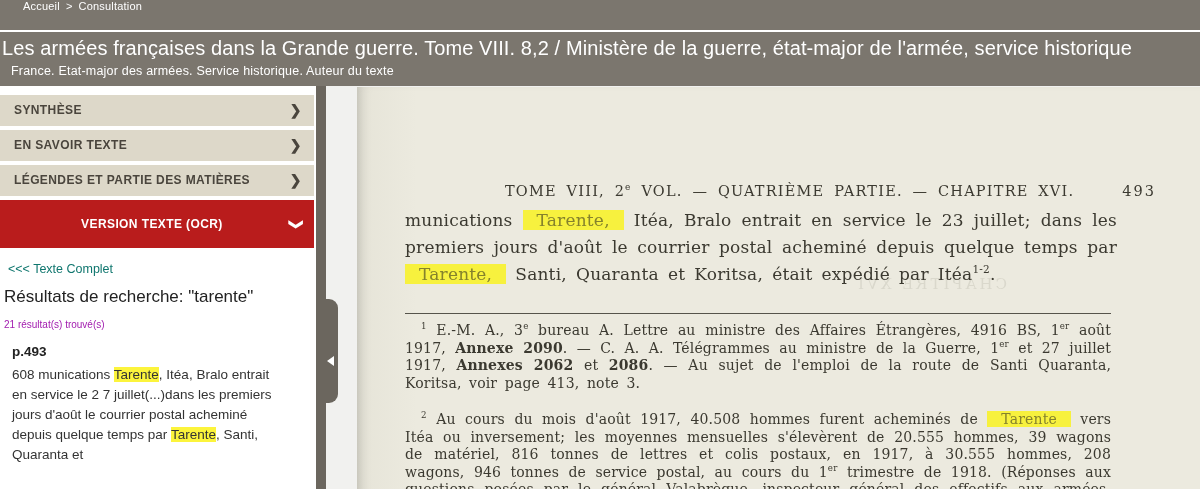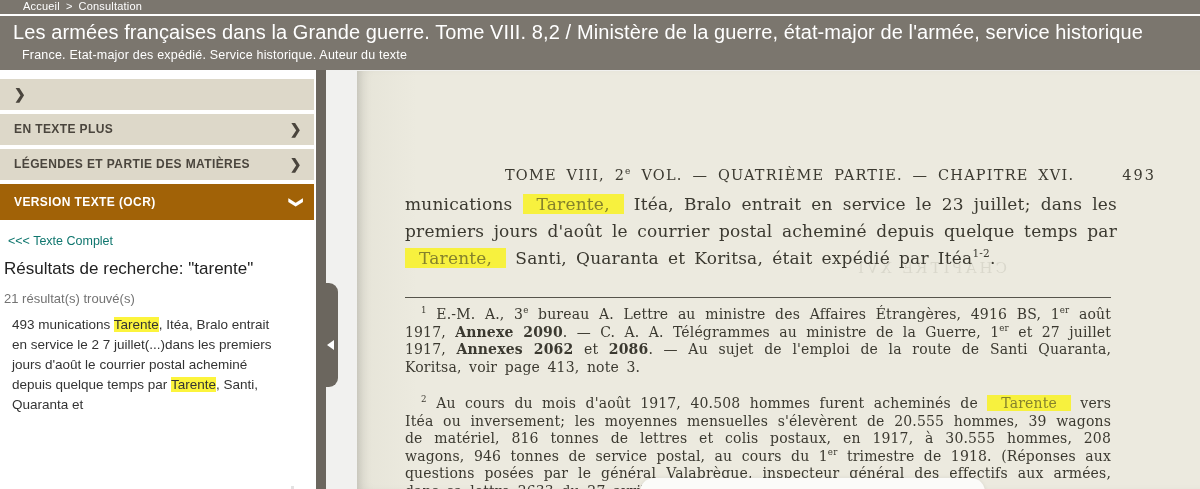--- a/index.html
+++ b/index.html
@@ -1,46 +1,46 @@
 <!DOCTYPE html>
 <html><head>
 <meta charset="utf-8">
 <style>
   * { margin:0; padding:0; box-sizing:border-box; }
   html,body { width:1200px; height:489px; overflow:hidden; }
   body { font-family:"Liberation Sans", sans-serif; background:#ffffff; position:relative; }
 
   
-  .breadcrumb-bar { height:14px; background:#7b766e; color:#fff; font-size:11px;
+  .breadcrumb-bar { height:30px; background:#7b766e; color:#fff; font-size:11px;
     line-height:13px; padding-left:23px; letter-spacing:.2px; }
   .breadcrumb-bar span { cursor:default; }
   .bc-sep { margin:0 6px; }
   .header-divider { height:2px; background:#ffffff; }
-  .title-bar { height:54px; background:#7b766e; color:#fff; padding:5px 10px 0 13px; }
+  .title-bar { height:54px; background:#7b766e; color:#fff; padding:5px 10px 0 2px; }
   .doc-title { font-size:20px; font-weight:400; letter-spacing:.1px; white-space:nowrap; }
   .doc-subtitle { font-size:12.5px; margin-top:4px; padding-left:9px; letter-spacing:.2px; }
 
   
   .body-row { display:flex; height:419px; }
 
   
   .sidebar { width:316px; background:#fff; position:relative; flex:0 0 316px; overflow:hidden; }
   .acc-item { height:31px; line-height:31px; background:#ddd8c9; color:#4a453d;
     font-size:12px; font-weight:700; letter-spacing:.4px; padding:0 12px 0 14px;
     margin:4px 2px 0 0; display:flex; align-items:center; cursor:pointer; }
   .acc-item:first-child { margin-top:9px; }
   .acc-item .acc-label { flex:1; }
   .chev { font-size:14px; font-weight:700; color:#4a453d; }
-  .acc-item.active { background:#a16207; color:#fff; height:36px; }
+  .acc-item.active { background:#b91c1c; color:#fff; height:48px;text-align:center; }
   .acc-item.active .chev { color:#fff; display:inline-block; transform:rotate(90deg); }
 
   .ocr-panel { position:relative; padding:0; }
   .back-link { font-size:12.5px; color:#0f766e; margin:14px 0 0 8px; cursor:pointer; }
   .search-heading { font-size:17px; font-weight:400; color:#222; margin:11px 0 0 4px; }
-  .result-count { font-size:13px; color:#737373; margin:12px 0 8px 4px; }
+  .result-count { font-size:10px; color:#a21caf; margin:12px 0 8px 4px; }
   .results { margin-top:9px; padding-left:12px; width:288px; }
   .result-snippet { font-size:13.5px; line-height:20px; color:#333; width:272px; cursor:pointer; }
   .result-page { font-size:13.5px; font-weight:700; color:#222; margin:14px 0 6px 0; cursor:pointer; }
   .results .hl { background:#fcf43c; }
 
   .sb-scroll-track { position:absolute; left:291px; top:252px; width:3px; height:140px;
     background:#e2e2e2; }
 
   
   .divider { width:10px; flex:0 0 10px; background:#6b665e; position:relative; z-index:5; }
@@ -81,48 +81,50 @@
 <div class="app">
 
   <div class="breadcrumb-bar">
     <span>Accueil</span><span class="bc-sep">&gt;</span><span>Consultation</span>
   </div>
 
   <div class="header-divider"></div>
 
   <div class="title-bar">
     <div class="doc-title">Les armées françaises dans la Grande guerre. Tome VIII. 8,2 / Ministère de la guerre, état-major de l'armée, service historique</div>
-    <div class="doc-subtitle">France. Etat-major des expédié. Service historique. Auteur du texte</div>
+    <div class="doc-subtitle">France. Etat-major des armées. Service historique. Auteur du texte</div>
   </div>
 
   <div class="body-row">
 
     <aside class="sidebar">
       <div class="acc-item">
+        <span class="acc-label">SYNTHÈSE</span>
         <span class="chev">❯</span>
       </div>
       <div class="acc-item">
-        <span class="acc-label">EN TEXTE PLUS</span>
+        <span class="acc-label">EN SAVOIR TEXTE</span>
         <span class="chev">❯</span>
       </div>
       <div class="acc-item">
         <span class="acc-label">LÉGENDES ET PARTIE DES MATIÈRES</span>
         <span class="chev">❯</span>
       </div>
       <div class="acc-item active">
         <span class="acc-label">VERSION TEXTE (OCR)</span>
         <span class="chev">❯</span>
       </div>
 
       <div class="ocr-panel">
         <div class="back-link">&lt;&lt;&lt; Texte Complet</div>
         <div class="search-heading">Résultats de recherche: "tarente"</div>
         <div class="result-count">21 résultat(s) trouvé(s)</div>
         <div class="results">
-          <p class="result-snippet"><span>493 munications </span><span class="hl">Tarente</span><span>, Itéa, Bralo entrait en service le 2 7 juillet(...)dans les premiers jours d'août le courrier postal acheminé depuis quelque temps par </span><span class="hl">Tarente</span><span>, Santi, Quaranta et</span></p>
+          <div class="result-page">p.493</div>
+          <p class="result-snippet"><span>608 munications </span><span class="hl">Tarente</span><span>, Itéa, Bralo entrait en service le 2 7 juillet(...)dans les premiers jours d'août le courrier postal acheminé depuis quelque temps par </span><span class="hl">Tarente</span><span>, Santi, Quaranta et</span></p>
         </div>
         <div class="sb-scroll-track">
           
         </div>
       </div>
     </aside>
 
     <div class="divider">
       <div class="collapse-handle">
         <span class="tri"></span>

